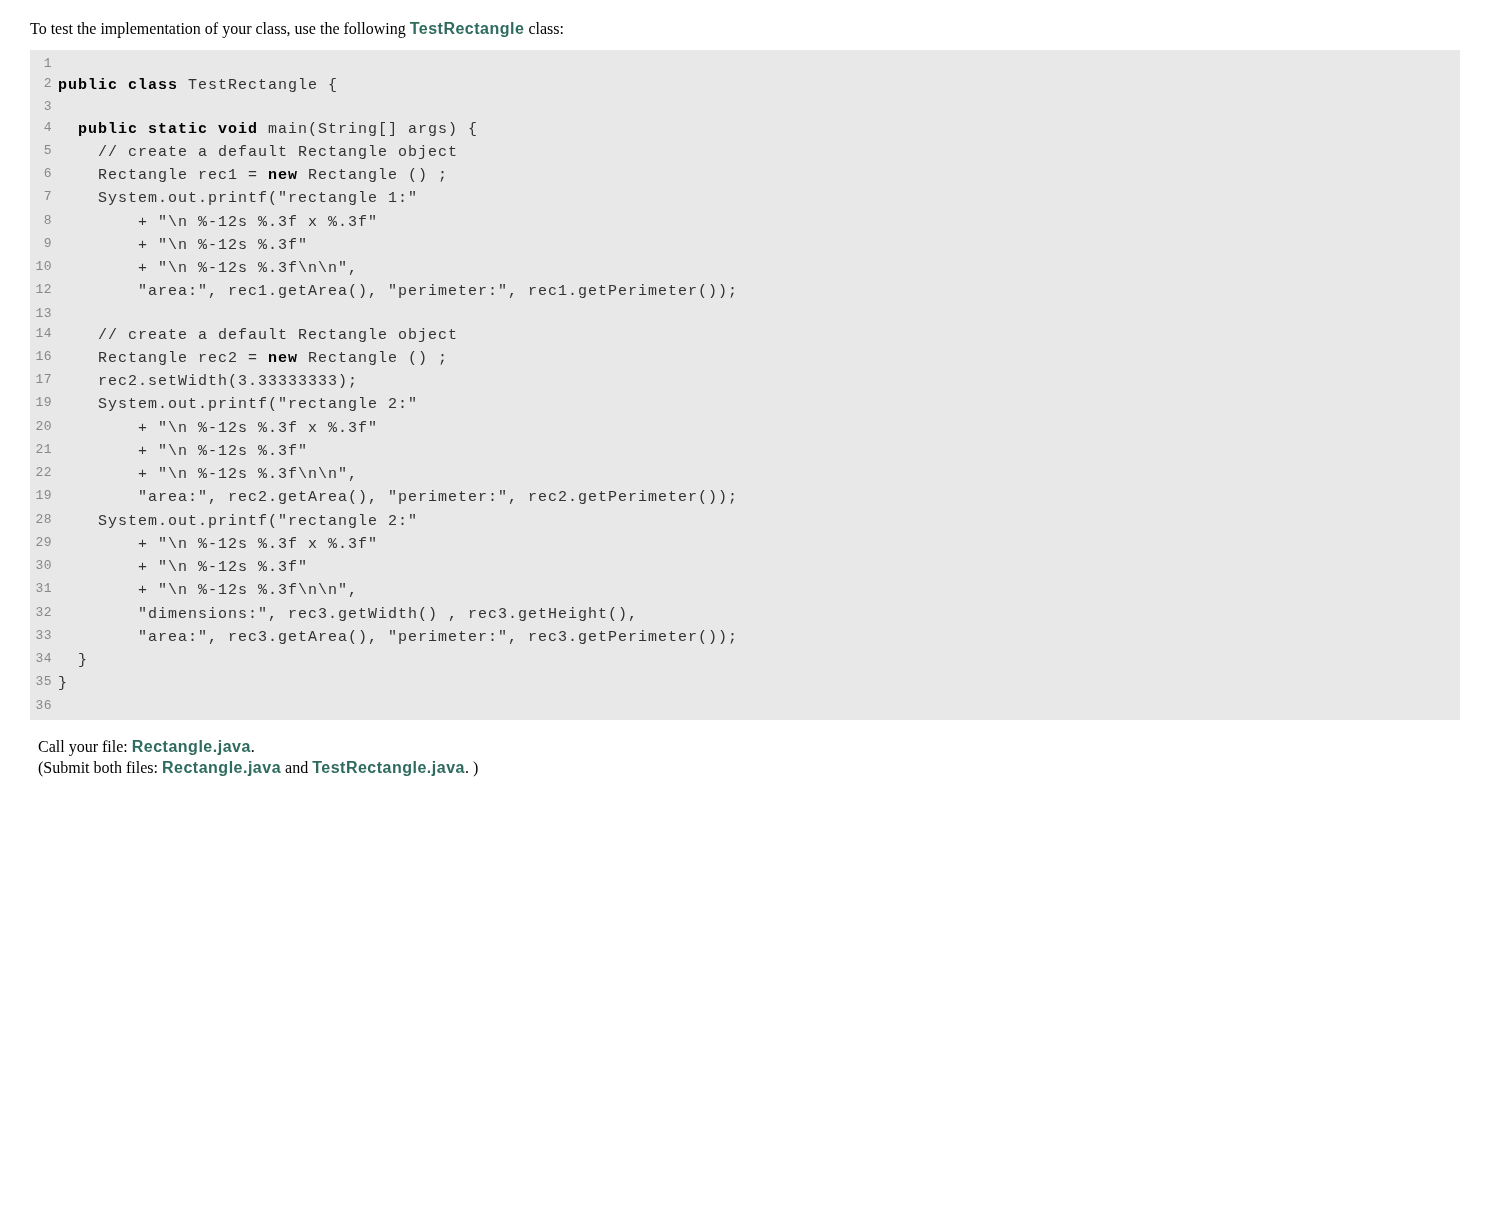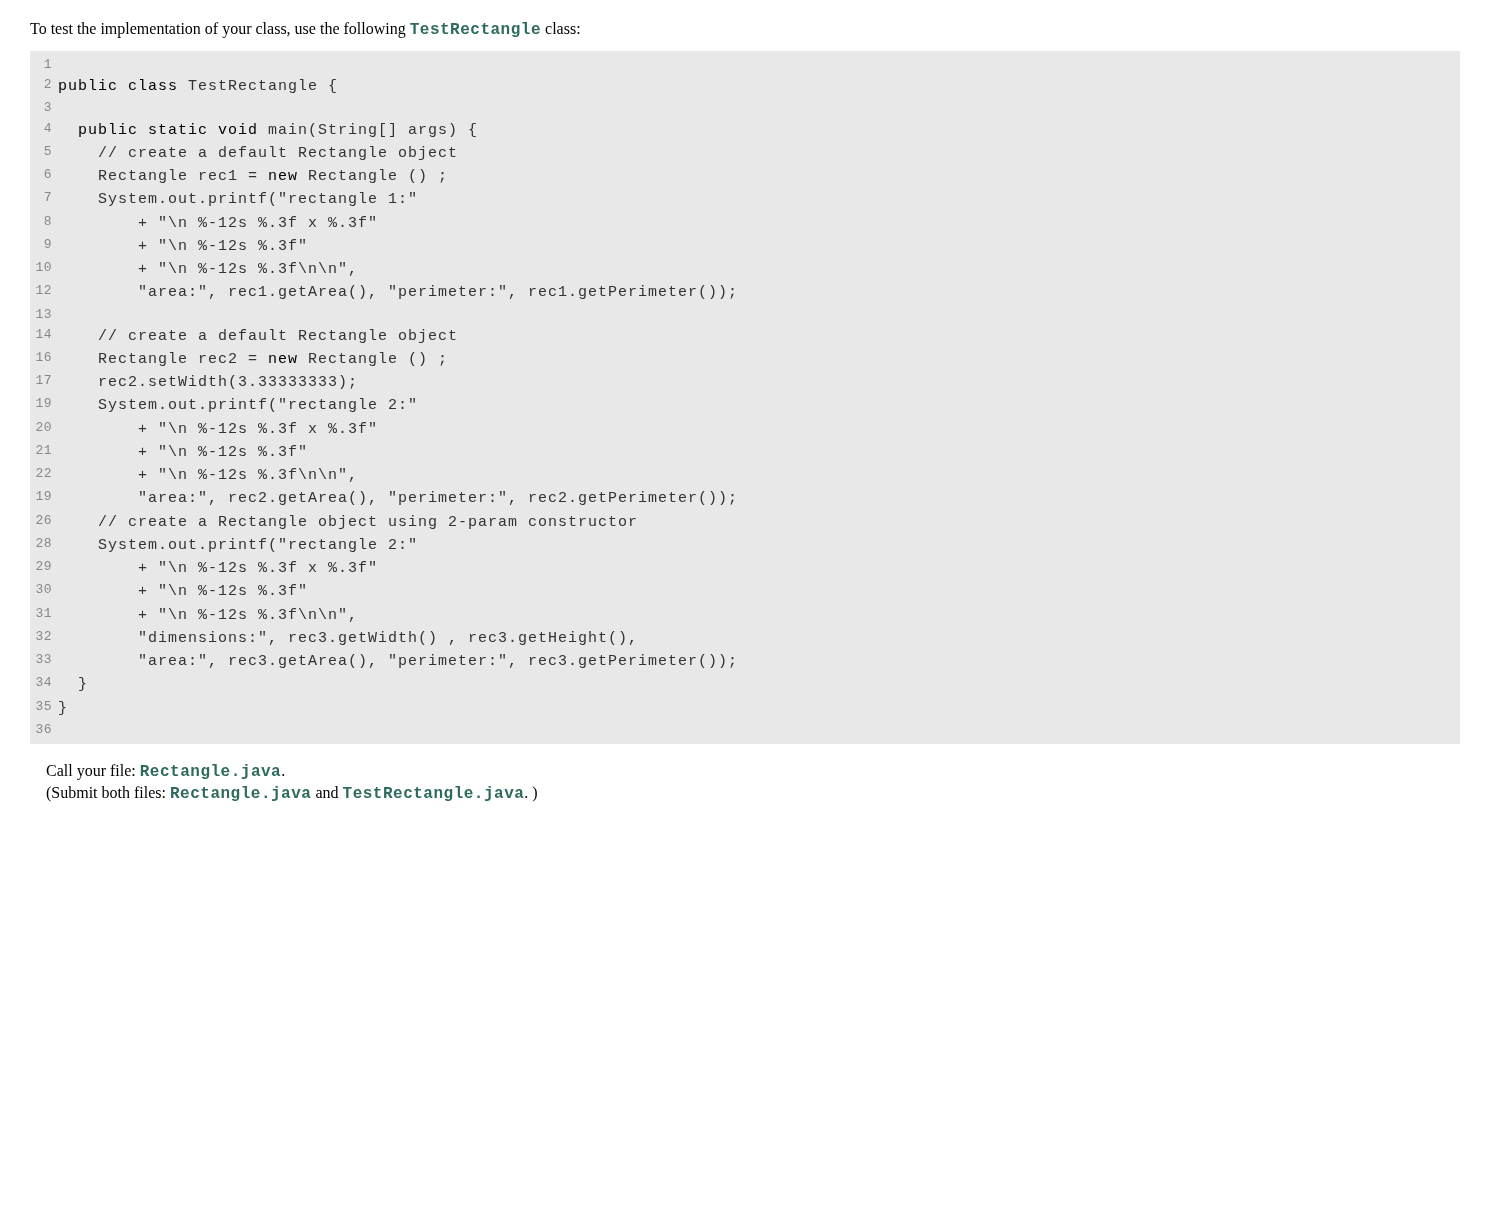--- a/index.html
+++ b/index.html
@@ -7,21 +7,21 @@
     font-size: 16px;
     margin: 0;
     padding: 20px 30px;
     color: #000;
     background: #fff;
   }
   .intro {
     margin-bottom: 12px;
   }
   .mono-inline {
-    font-family: Liberation Mono, monospace;
+    font-family: Liberation Sans, sans-serif;
     font-weight: bold;
     color: #2E6B5E;
     letter-spacing: 0.5px;
   }
   .code-block {
     background: #E8E8E8;
     padding: 4px 0 4px 0;
     font-family: 'Courier New', Courier, monospace;
     font-size: 15px;
     line-height: 1.55;
@@ -40,25 +40,25 @@
     flex-shrink: 0;
     letter-spacing: 0.5px;
     user-select: none;
   }
   .code-content {
     flex: 1;
     letter-spacing: 1px;
     color: #333;
   }
   .kw {
-    font-weight: normal;
+    font-weight: bold;
     color: #000;
   }
   .outro p {
-    margin: 3px 16px;
+    margin: 3px 8px;
   }
 </style>
 </head>
 <body>
 
 <div class="intro">
   <span>To test the implementation of your class, use the following </span><span class="mono-inline">TestRectangle</span><span> class:</span>
 </div>
 
 <div class="code-block" id="code-block">
@@ -75,21 +75,20 @@
     <div class="code-line"><span class="lineno">12</span><span class="code-content">        "area:", rec1.getArea(), "perimeter:", rec1.getPerimeter());</span></div>
     <div class="code-line"><span class="lineno">13</span><span class="code-content"></span></div>
     <div class="code-line"><span class="lineno">14</span><span class="code-content">    // create a default Rectangle object</span></div>
     <div class="code-line"><span class="lineno">16</span><span class="code-content">    Rectangle rec2 = <span class="kw">new</span> Rectangle () ;</span></div>
     <div class="code-line"><span class="lineno">17</span><span class="code-content">    rec2.setWidth(3.33333333);</span></div>
     <div class="code-line"><span class="lineno">19</span><span class="code-content">    System.out.printf("rectangle 2:"</span></div>
     <div class="code-line"><span class="lineno">20</span><span class="code-content">        + "\n %-12s %.3f x %.3f"</span></div>
     <div class="code-line"><span class="lineno">21</span><span class="code-content">        + "\n %-12s %.3f"</span></div>
     <div class="code-line"><span class="lineno">22</span><span class="code-content">        + "\n %-12s %.3f\n\n",</span></div>
     <div class="code-line"><span class="lineno">19</span><span class="code-content">        "area:", rec2.getArea(), "perimeter:", rec2.getPerimeter());</span></div>
-    <div class="code-line"><span class="lineno">26</span><span class="code-content">    // create a Rectangle object using 2-param constructor</span></div>
     <div class="code-line"><span class="lineno">28</span><span class="code-content">    System.out.printf("rectangle 2:"</span></div>
     <div class="code-line"><span class="lineno">29</span><span class="code-content">        + "\n %-12s %.3f x %.3f"</span></div>
     <div class="code-line"><span class="lineno">30</span><span class="code-content">        + "\n %-12s %.3f"</span></div>
     <div class="code-line"><span class="lineno">31</span><span class="code-content">        + "\n %-12s %.3f\n\n",</span></div>
     <div class="code-line"><span class="lineno">32</span><span class="code-content">        "dimensions:", rec3.getWidth() , rec3.getHeight(),</span></div>
     <div class="code-line"><span class="lineno">33</span><span class="code-content">        "area:", rec3.getArea(), "perimeter:", rec3.getPerimeter());</span></div>
     <div class="code-line"><span class="lineno">34</span><span class="code-content">  }</span></div>
     <div class="code-line"><span class="lineno">35</span><span class="code-content">}</span></div>
     <div class="code-line"><span class="lineno">36</span><span class="code-content"></span></div>
   </div>

